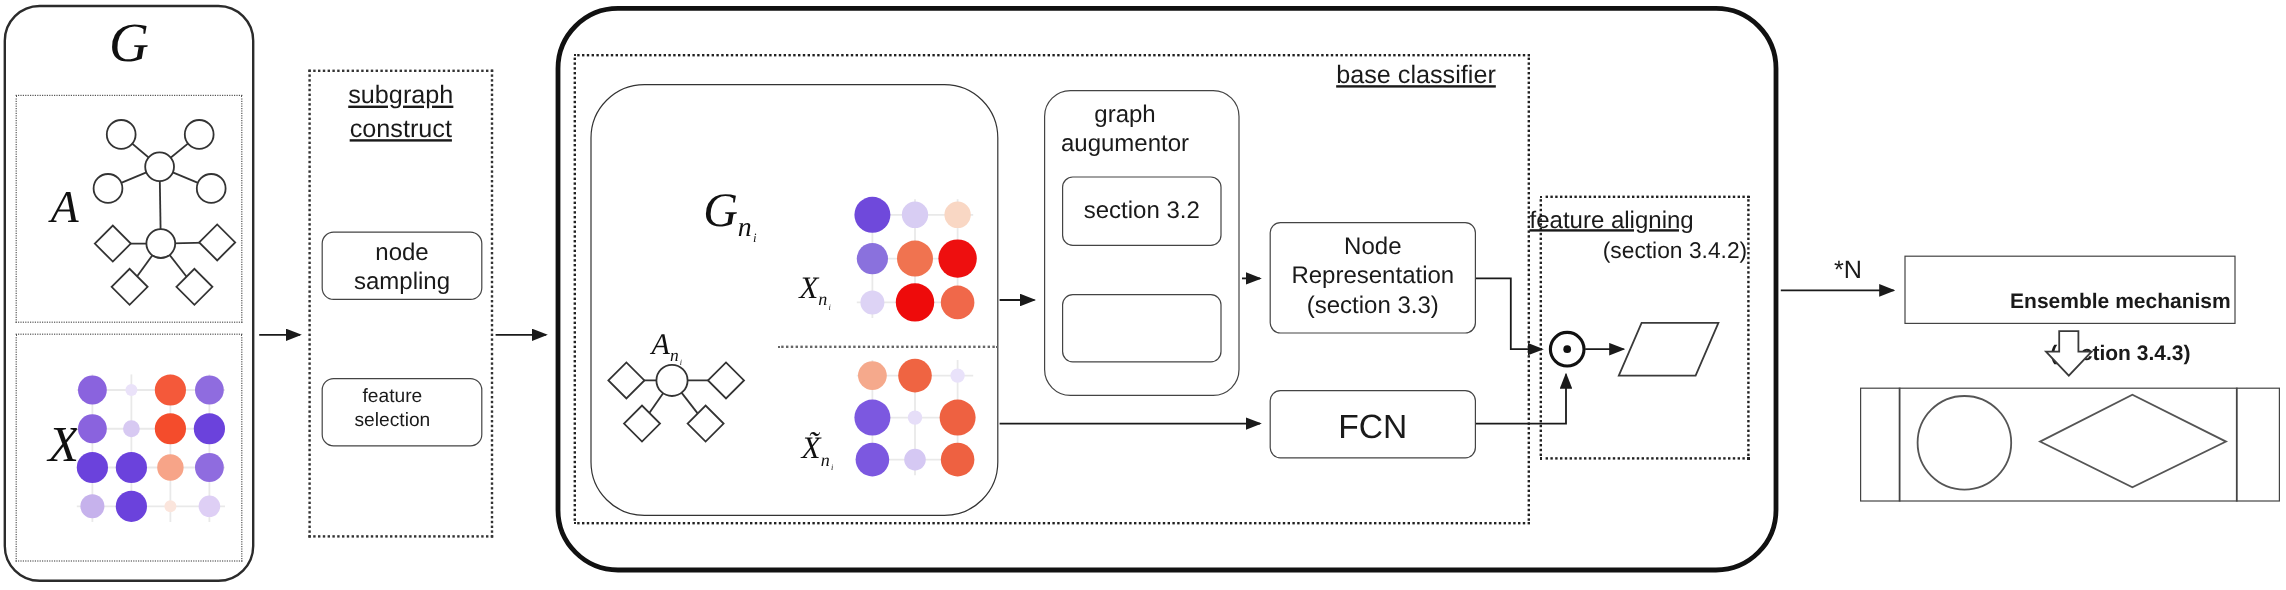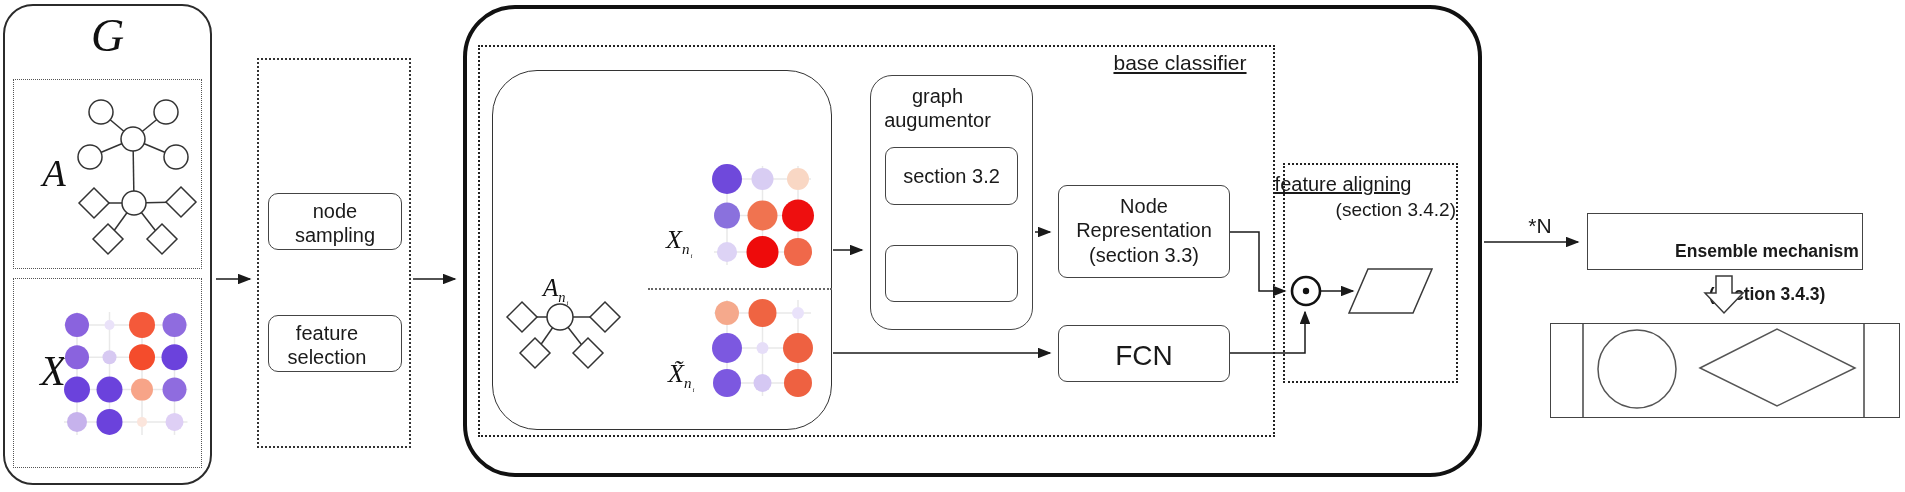--- a/index.html
+++ b/index.html
@@ -24,32 +24,36 @@
   <div class="box" style="left:3px;top:4px;width:209px;height:481px;border:2px solid #2b2b2b;border-radius:30px;"></div>
   <div class="lbl math" style="left:3px;top:8px;width:209px;font-size:46px;"><span>G</span></div>
 
   <div class="box" style="left:13px;top:79px;width:189px;height:190px;border:1.6px dotted #555;"></div>
   <div class="lbl math" style="left:34px;top:150px;width:40px;font-size:38px;"><span>A</span></div>
 
   <div class="box" style="left:13px;top:278px;width:189px;height:190px;border:1.6px dotted #555;"></div>
   <div class="lbl math" style="left:33px;top:346px;width:40px;font-size:42px;"><span>X</span></div>
 
   <div class="box" style="left:257px;top:58px;width:154px;height:390px;border:2.2px dotted #333;"></div>
+  <div class="lbl ul" style="left:262px;top:66px;width:144px;font-size:21px;line-height:1.35;">subgraph construct</div>
   <div class="box" style="left:268px;top:193px;width:134px;height:57px;border:1.6px solid #444;border-radius:10px;"></div>
   <div class="lbl" style="left:268px;top:199px;width:134px;font-size:20px;">node
 sampling</div>
   <div class="box" style="left:268px;top:315px;width:134px;height:57px;border:1.6px solid #444;border-radius:10px;"></div>
-  <div class="lbl" style="left:268px;top:321px;width:118px;font-size:20px;">feature
+  <div class="lbl" style="left:268px;top:321px;width:118px;font-size:16px;">feature
 selection</div>
 
   <div class="box" style="left:463px;top:5px;width:1019px;height:472px;border:4px solid #111;border-radius:52px;"></div>
   <div class="box" style="left:478px;top:45px;width:797px;height:392px;border:2.2px dotted #222;"></div>
   <div class="lbl ul" style="left:1060px;top:50px;width:240px;font-size:21px;text-align:center;">base classifier</div>
 
   <div class="box" style="left:492px;top:70px;width:340px;height:360px;border:1.6px solid #333;border-radius:45px;"></div>
+  <div class="lbl math" style="left:586px;top:102px;width:90px;font-size:40px;text-align:left;">
+    <span>G</span><span class="sub"><span>n</span><span class="subsub">i</span></span>
+  </div>
   <div class="lbl math" style="left:543px;top:242px;width:70px;font-size:25px;text-align:left;">
     <span>A</span><span class="sub"><span>n</span><span class="subsub">i</span></span>
   </div>
   <div class="lbl math" style="left:666px;top:192px;width:70px;font-size:26px;text-align:left;">
     <span>X</span><span class="sub"><span>n</span><span class="subsub">i</span></span>
   </div>
   <div class="lbl math" style="left:668px;top:326px;width:70px;font-size:26px;text-align:left;">
     <span>X̃</span><span class="sub"><span>n</span><span class="subsub">i</span></span>
   </div>
   <div class="box" style="left:648px;top:288px;width:184px;height:0;border-top:2px dotted #666;"></div>

